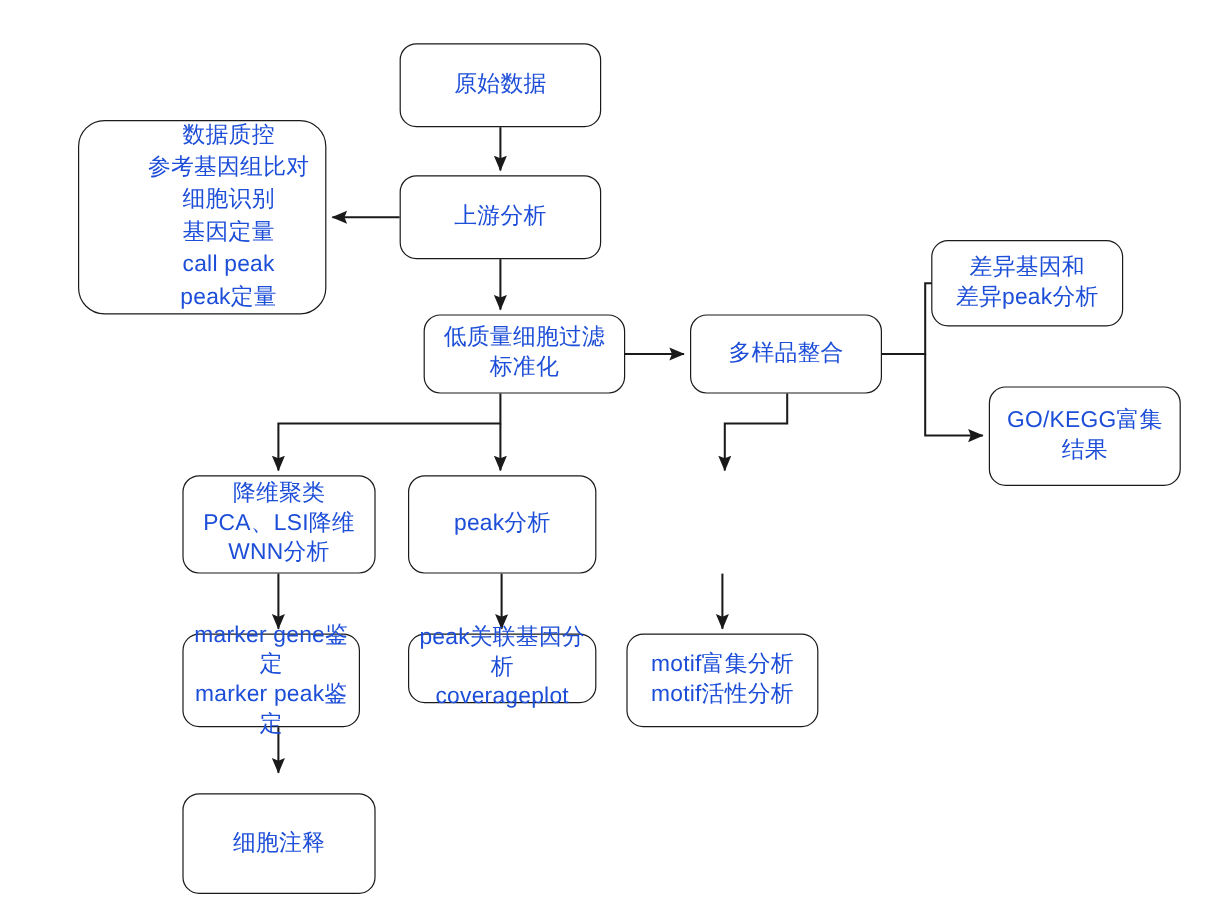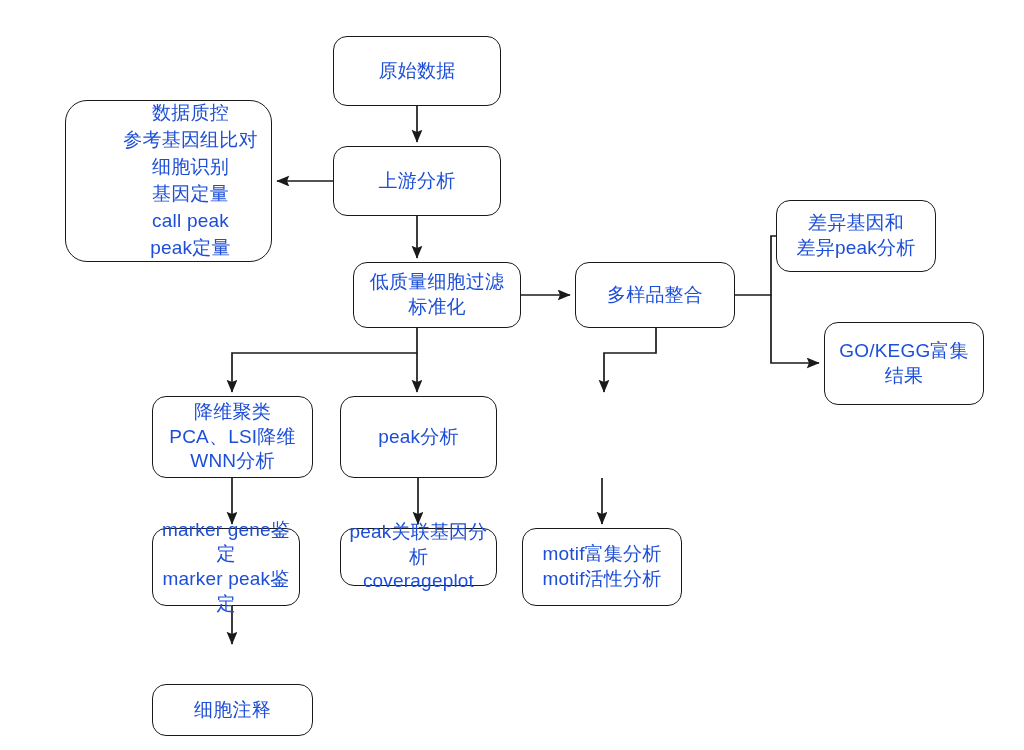--- a/index.html
+++ b/index.html
@@ -136,17 +136,17 @@
   <div class="node" style="left: 340px; top: 528px; width: 157px; height: 58px;">
     <span class="txt">peak关联基因分析
 coverageplot</span>
   </div>
 
   <div class="node" style="left: 522px; top: 528px; width: 160px; height: 78px;">
     <span class="txt">motif富集分析
 motif活性分析</span>
   </div>
 
-  <div class="node" style="left: 152px; top: 684px; width: 161px; height: 52px;">
+  <div class="node" style="left: 152px; top: 661px; width: 161px; height: 84px;">
     <span class="txt">细胞注释</span>
   </div>
 
 </div>
 
 </body></html>

